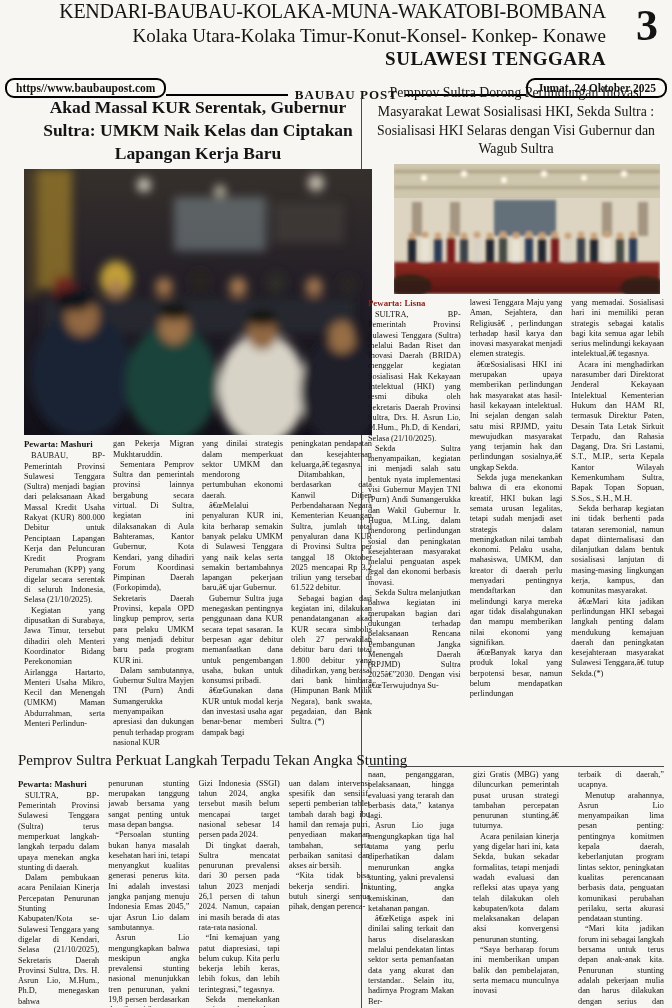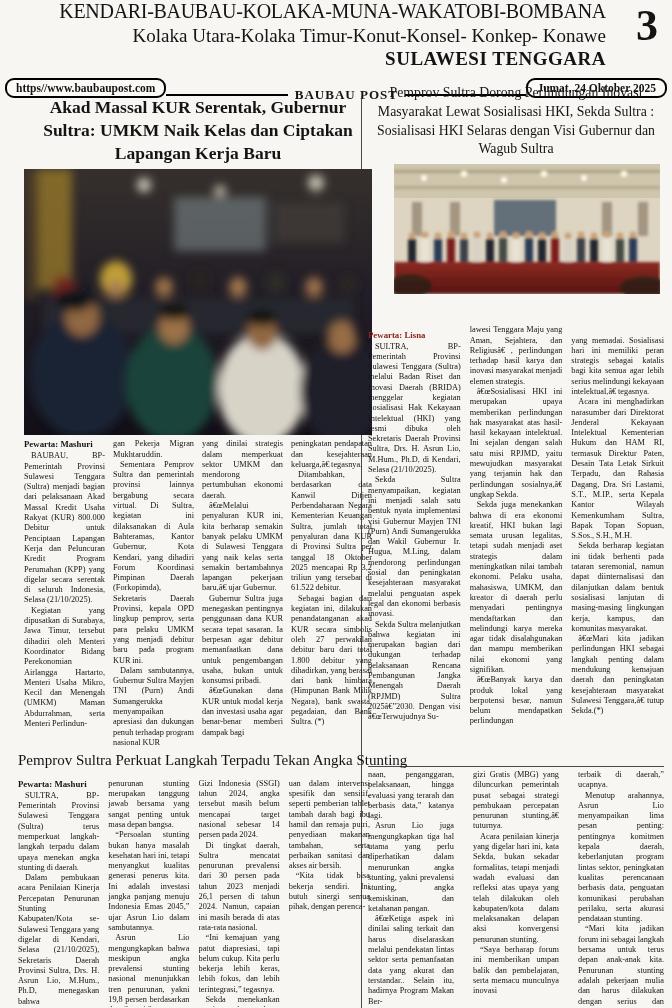--- a/index.html
+++ b/index.html
@@ -33,21 +33,21 @@
   .photo{display:block;}
   
   .art-kur{position:absolute;left:8px;top:96px;width:348px;margin-left:16px;}
   .art-kur h1{font-size:17.5px;font-weight:bold;line-height:1.32;}
   .art-kur .cols{margin-top:4px;height:310px;gap:8px;}
   .art-kur .photo{margin-top:4px;}
   
   .art-hki{position:absolute;left:368px;top:84px;width:296px;}
   .art-hki h1{font-size:13.8px;font-weight:normal;line-height:1.36;}
   .art-hki .photo{margin:5px 0 0 26px;}
-  .art-hki .cols{margin-top:4px;height:456px;gap:9px;align-items:center;}
+  .art-hki .cols{margin-top:4px;height:456px;gap:9px;}
   
   .art-stunt-left{position:absolute;left:18px;top:750px;width:352px;}
   .art-stunt-left h1{font-size:15px;font-weight:normal;text-align:left;white-space:nowrap;line-height:1.45;}
   .art-stunt-left .cols{margin-top:7px;height:228px;gap:9px;}
   .art-stunt-right{position:absolute;left:368px;top:770px;width:296px;}
   .art-stunt-right .cols{height:238px;gap:19px;}
 </style>
 </head>
 <body>
 
@@ -270,21 +270,21 @@
 </section>
 
 <section class="art-stunt-right">
   <div class="cols">
     <div class="col paras cont">
         <p>naan, penganggaran, pelaksanaan, hingga evaluasi yang terarah dan berbasis data,” katanya lagi.</p>
         <p>Asrun Lio juga mengungkapkan tiga hal utama yang perlu diperhatikan dalam menurunkan angka stunting, yakni prevalensi stunting, angka kemiskinan, dan ketahanan pangan.</p>
         <p>â€œKetiga aspek ini dinilai saling terkait dan harus diselaraskan melalui pendekatan lintas sektor serta pemanfaatan data yang akurat dan terstandar.. Selain itu, hadirnya Program Makan Ber-</p>
       </div>
     <div class="col paras cont">
-        <p>gizi Gratis (MBG) yang diluncurkan pemerintah pusat sebagai strategi pembukaan percepatan penurunan stunting,â€ tuturnya.</p>
+        <p>gizi Gratis (MBG) yang diluncurkan pemerintah pusat urusan strategi tambahan percepatan penurunan stunting,â€ tuturnya.</p>
         <p>Acara penilaian kinerja yang digelar hari ini, kata Sekda, bukan sekadar formalitas, tetapi menjadi wadah evaluasi dan refleksi atas upaya yang telah dilakukan oleh kabupaten/kota dalam melaksanakan delapan aksi konvergensi penurunan stunting.</p>
         <p>“Saya berharap forum ini memberikan umpan balik dan pembelajaran, serta memacu munculnya inovasi</p>
       </div>
     <div class="col paras cont">
         <p>terbaik di daerah,” ucapnya.</p>
         <p>Menutup arahannya, Asrun Lio menyampaikan lima pesan penting: pentingnya komitmen kepala daerah, keberlanjutan program lintas sektor, peningkatan kualitas perencanaan berbasis data, penguatan komunikasi perubahan perilaku, serta akurasi pendataan stunting.</p>
         <p>“Mari kita jadikan forum ini sebagai langkah bersama untuk terus depan anak-anak kita. Penurunan stunting adalah pekerjaan mulia dan harus dilakukan dengan serius dan kolaboratif,” tutupnya.(*)</p>
       </div>
   </div>
 </section>

